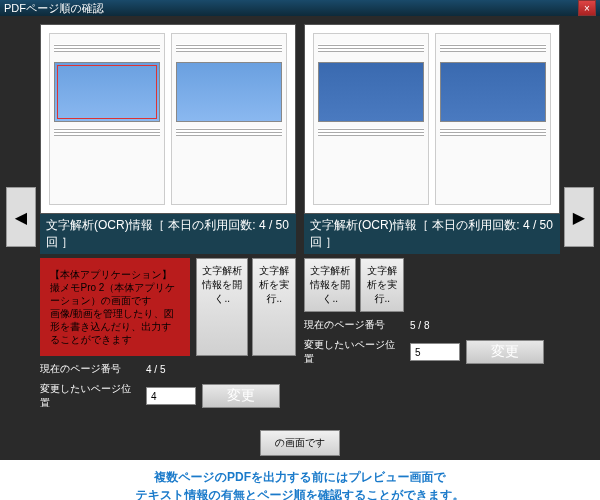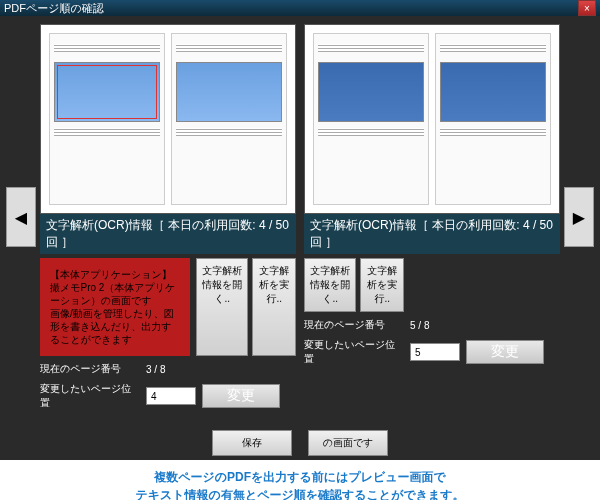--- a/index.html
+++ b/index.html
@@ -66,21 +66,21 @@
           <div class="info-text" style="white-space:pre-line">【本体アプリケーション】
 撮メモPro 2（本体アプリケーション）の画面です
 画像/動画を管理したり、図形を書き込んだり、出力することができます</div>
           <div class="info-btns">
             <div class="btn">文字解析情報を開く..</div>
             <div class="btn">文字解析を実行..</div>
           </div>
         </div>
         <div class="ctrl-row">
           <span class="ctrl-label">現在のページ番号</span>
-          <span>3 / 8</span>
+          <span>4 / 5</span>
         </div>
         <div class="ctrl-row">
           <span class="ctrl-label">変更したいページ位置</span>
           <div class="spinner">
               <span>4</span>
             </div>
           <div class="btn-sm">変更</div>
         </div>
       </div>
 
@@ -116,18 +116,17 @@
           <div class="btn-sm">変更</div>
         </div>
       </div>
 
     </div>
     <div class="arrow">
         <span>▶</span>
       </div>
   </div>
   <div class="footer-btns">
-    <div class="btn" style="width:80px">保存</div>
     <div class="btn" style="width:80px">の画面です</div>
   </div>
 </div>
 <div class="caption" style="white-space:pre-line">複数ページのPDFを出力する前にはプレビュー画面で
 テキスト情報の有無とページ順を確認することができます。</div>
 
 </body></html>

